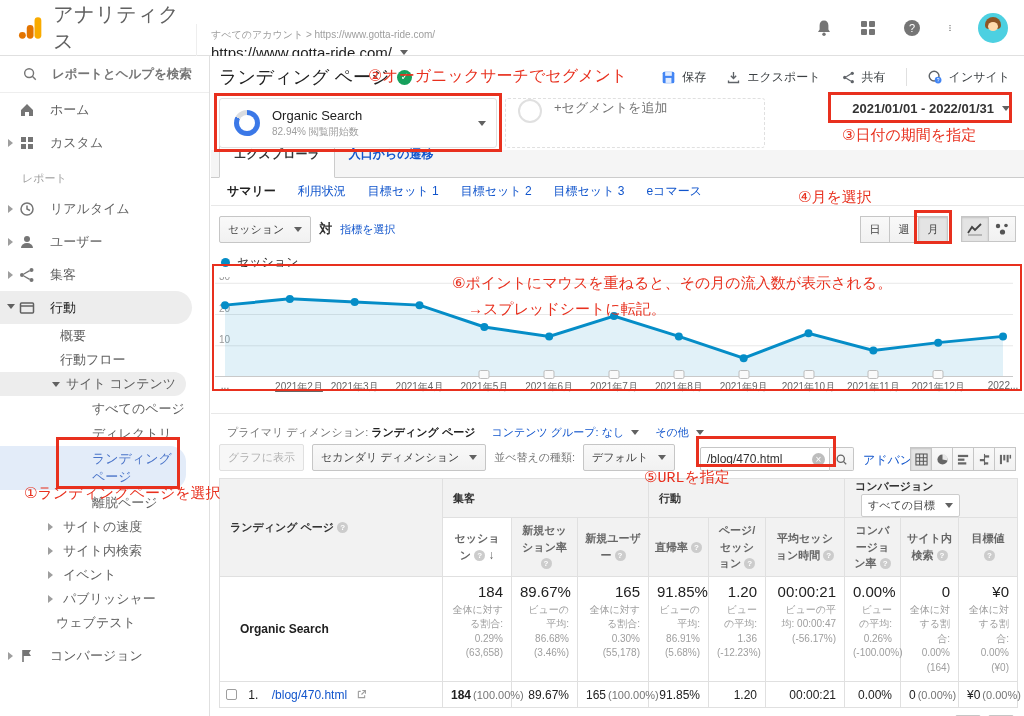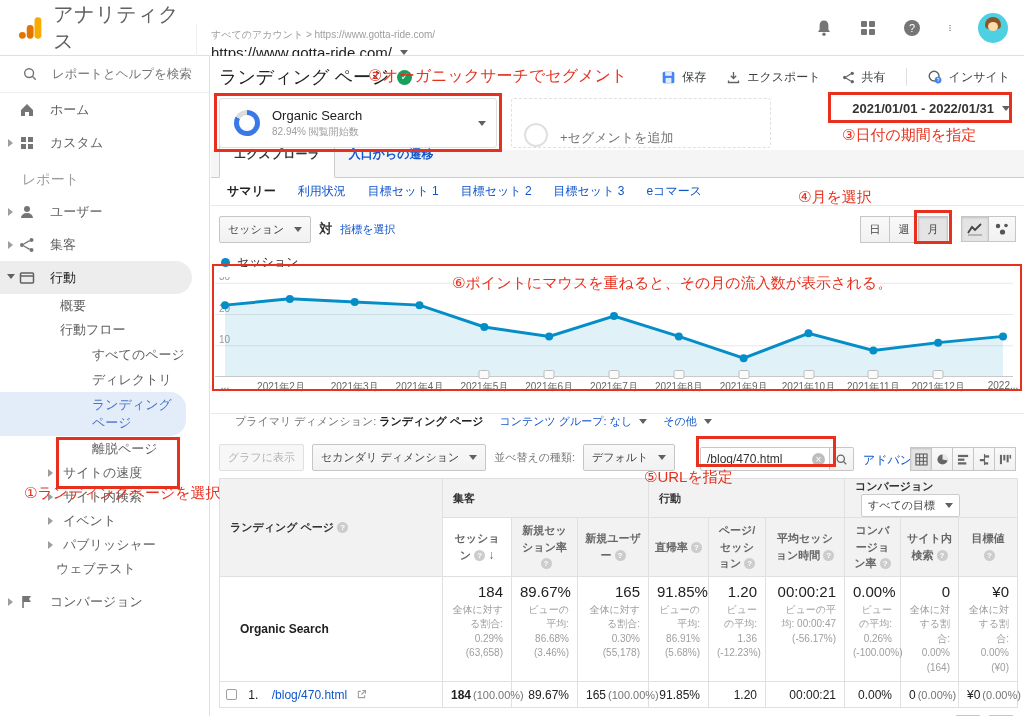--- a/index.html
+++ b/index.html
@@ -17,27 +17,27 @@
   .prop-line { display:flex; align-items:center; font-size:15px; color:#212121; }
   .topbar-right { margin-left:auto; display:flex; align-items:center; gap:24px; padding-right:16px; }
   .tb-icon { width:20px; height:20px; display:inline-block; cursor:pointer; }
   .avatar { width:30px; height:30px; border-radius:50%; background:#4dd0e1; position:relative; overflow:hidden; }
   .avatar::before { content:""; position:absolute; left:7px; top:4px; width:16px; height:12px; border-radius:8px 8px 4px 4px; background:#8d5524; }
   .avatar::after { content:""; position:absolute; left:10px; top:9px; width:10px; height:9px; border-radius:50%; background:#ffdbac; }
 
   
   .sidebar { position:absolute; top:56px; left:0; width:210px; bottom:0; background:#fff; border-right:1px solid #e0e0e0; font-size:13px; color:#616161; }
   .side-search { display:flex; align-items:center; gap:14px; padding:10px 0 10px 22px; border-bottom:1px solid #eee; }
-  .side-search input { border:none; outline:none; font-size:12.5px; color:#616161; width:150px; background:transparent; }
+  .side-search input { border:none; outline:none; font-size:12.5px; color:#616161; width:150px; background:transparent;font-weight:bold; }
   .nav-item { display:flex; align-items:center; height:33px; cursor:pointer; position:relative; }
   .nav-item .caret { width:18px; display:inline-block; text-align:center; flex:0 0 18px; }
   .nav-item .nicon { width:18px; height:18px; margin-right:14px; flex:0 0 18px; }
   .tri-r { display:inline-block; width:0; height:0; border:4px solid transparent; border-left:5px solid #9e9e9e; margin-left:6px; }
   .tri-d { display:inline-block; width:0; height:0; border:4px solid transparent; border-top:5px solid #616161; margin-left:4px; margin-top:4px; }
-  .side-section { font-size:14px; color:#9e9e9e; padding:12px 0 6px 22px; }
+  .side-section { font-size:11px; color:#9e9e9e; padding:12px 0 6px 22px; }
   .nav-sel { background:#ededed; border-radius:0 17px 17px 0; width:192px; color:#212121; }
   .sub1 { padding-left:60px; height:24px; display:flex; align-items:center; cursor:pointer; }
   .sub1.pill { background:#ededed; border-radius:0 14px 14px 0; width:186px; padding-left:48px; }
   .sub2 { padding-left:92px; height:25px; display:flex; align-items:center; cursor:pointer; }
   .sub2.active { background:#e3ecf9; border-radius:0 16px 16px 0; width:186px; height:44px; color:#4a74c9; align-items:center; }
   .sub2.active .wrap2 { width:104px; line-height:1.4; }
 
   
   .main { position:absolute; top:56px; left:211px; right:0; bottom:0; background:#fff; overflow:hidden; }
   .report-head { height:42px; display:flex; align-items:center; padding:0 14px 0 8px; }
@@ -48,21 +48,21 @@
   .tool-btn { display:flex; align-items:center; gap:6px; cursor:pointer; }
   .tool-sep { width:1px; height:18px; background:#e0e0e0; }
 
   .segments-row { height:52px; display:flex; align-items:flex-start; padding-left:8px; position:relative; }
   .segment-card { width:278px; height:50px; border:1px solid #e0e0e0; border-radius:3px; background:#fff; display:flex; align-items:center; padding:0 10px 0 14px; }
   .donut { width:26px; height:26px; border-radius:50%; background:conic-gradient(#3b78e7 0 298deg,#dadce0 298deg 360deg); position:relative; margin-right:12px; flex:0 0 26px; }
   .donut::after { content:""; position:absolute; inset:5px; background:#fff; border-radius:50%; }
   .seg-name { font-size:13px; color:#212121; }
   .seg-stat { font-size:10px; color:#9e9e9e; margin-top:2px; }
   .seg-caret { margin-left:auto; }
-  .add-segment { width:260px; height:50px; border:1px dashed #e0e0e0; border-radius:3px; display:flex; align-items:flex-end; gap:12px; padding-left:12px; margin-left:14px; color:#757575; font-size:13px; cursor:pointer; }
+  .add-segment { width:260px; height:50px; border:1px dashed #e0e0e0; border-radius:3px; display:flex; align-items:flex-start; gap:12px; padding-left:12px; margin-left:8px; color:#757575; font-size:13px; cursor:pointer; }
   .add-circle { width:24px; height:24px; border-radius:50%; border:2px solid #e0e0e0; }
   .date-range { position:absolute; right:14px; top:3px; display:flex; align-items:center; font-size:13px; font-weight:bold; color:#333; cursor:pointer; }
 
   .tabstrip { height:28px; background:#f5f5f5; border-bottom:1px solid #ccc; display:flex; align-items:flex-end; padding-left:8px; font-size:12px; }
   .tab { padding:14px 14px; cursor:pointer; }
   .tab.active { background:#fff; border:1px solid #ccc; border-bottom:1px solid #fff; margin-bottom:-1px; color:#333; font-weight:bold; }
   .tab.link { color:#15c; font-weight:bold; }
   .subnav { height:28px; display:flex; align-items:center; gap:22px; padding-left:16px; font-size:12px; border-bottom:1px solid #e8e8e8; }
   .subnav .sel { color:#212121; font-weight:bold; }
   .subnav .lnk { color:#15c; cursor:pointer; }
@@ -79,21 +79,21 @@
   .ctype-group { position:absolute; right:8px; top:10px; display:flex; }
   .ctype-group .btn { border-radius:0; margin-left:-1px; width:28px; justify-content:center; padding:5px 4px; }
   .legend { display:flex; align-items:center; gap:7px; font-size:12px; color:#333; padding:10px 0 2px 10px; }
   .legend-dot { width:9px; height:9px; border-radius:50%; background:#058dc7; }
   .chart-wrap { position:relative; margin:4px 2px 0 4px; overflow:hidden; }
   #chart-svg { display:block; }
   .xlabels { position:relative; height:18px; }
   .xlab { position:absolute; top:3px; transform:translateX(-50%); font-size:10px; color:#666; white-space:nowrap; }
   .axmark { position:absolute; top:-7px; width:11px; height:9px; transform:translateX(-50%); background:#fafafa; border:1px solid #bdbdbd; border-radius:2px; }
 
-  .dim-bar { height:26px; display:flex; align-items:flex-start; gap:16px; font-size:11px; padding-left:24px; color:#757575; }
+  .dim-bar { height:26px; display:flex; align-items:flex-end; gap:16px; font-size:11px; padding-left:16px; color:#757575; }
   .dim-bar b { color:#212121; }
   .dim-link { color:#15c; cursor:pointer; display:flex; align-items:center; gap:3px; }
 
   .table-controls { height:34px; display:flex; align-items:center; padding:4px 8px; gap:8px; position:relative; }
   .btn.disabled { color:#b0b0b0; background:#f7f7f7; border-color:#e0e0e0; cursor:default; }
   .ctl-label { font-size:11px; color:#757575; }
   .filter-box { position:absolute; left:489px; top:7px; width:130px; height:24px; border:1px solid #c6c6c6; border-radius:2px 0 0 2px; display:flex; align-items:center; padding:0 4px 0 6px; background:#fff; }
   .filter-box input { border:none; outline:none; font-size:12px; color:#333; width:100px; }
   .clear-x { margin-left:auto; width:13px; height:13px; border-radius:50%; background:#bdbdbd; color:#fff; font-size:10px; line-height:13px; text-align:center; cursor:pointer; }
   .search-btn { position:absolute; left:619px; top:7px; height:24px; width:24px; border:1px solid #c6c6c6; border-left:none; background:linear-gradient(#f9f9f9,#f1f1f1); display:flex; align-items:center; justify-content:center; cursor:pointer; border-radius:0 2px 2px 0; }
@@ -204,20 +204,28 @@
             <rect class="sicon" x="10" y="3" width="5" height="5"></rect>
           <rect class="sicon" x="3" y="10" width="5" height="5"></rect>
             <rect class="sicon" x="10" y="10" width="5" height="5"></rect>
         </svg>
         <span>カスタム</span>
       </div>
       <div class="side-section">レポート</div>
       <div class="nav-item">
         <span class="caret"><span class="tri-r"></span></span>
         <svg class="nicon" viewBox="0 0 18 18">
+          <circle cx="9" cy="9" r="6" fill="none" stroke="#757575" stroke-width="1.5"></circle>
+            <path d="M9 5.5 V9 L12 10.5" fill="none" stroke="#757575" stroke-width="1.5"></path>
+        </svg>
+        <span>リアルタイム</span>
+      </div>
+      <div class="nav-item">
+        <span class="caret"><span class="tri-r"></span></span>
+        <svg class="nicon" viewBox="0 0 18 18">
           <circle class="sicon" cx="9" cy="6" r="3"></circle>
             <path class="sicon" d="M3 15 a6 5 0 0 1 12 0 Z"></path>
         </svg>
         <span>ユーザー</span>
       </div>
       <div class="nav-item">
         <span class="caret"><span class="tri-r"></span></span>
         <svg class="nicon" viewBox="0 0 18 18">
           <circle class="sicon" cx="4" cy="9" r="2"></circle>
             <circle class="sicon" cx="13.5" cy="4" r="2"></circle>
@@ -233,20 +241,24 @@
             <line x1="2.5" y1="7" x2="15.5" y2="7" stroke="#616161" stroke-width="1.5"></line>
         </svg>
         <span>行動</span>
       </div>
       <div class="sub1">
           <span>概要</span>
         </div>
       <div class="sub1">
           <span>行動フロー</span>
         </div>
+      <div class="sub1 pill">
+        <span class="tri-d" style="margin-right:6px"></span>
+        <span>サイト コンテンツ</span>
+      </div>
       <div class="sub2">
           <span>すべてのページ</span>
         </div>
       <div class="sub2">
           <span>ディレクトリ</span>
         </div>
       <div class="sub2 active">
           <span class="wrap2">ランディング ページ</span>
         </div>
       <div class="sub2">
@@ -409,21 +421,21 @@
             <circle cx="463.8333333333333" cy="59.375" r="4" fill="#058dc7"></circle>
             <circle cx="528.6666666666666" cy="81.25" r="4" fill="#058dc7"></circle>
             <circle cx="593.5" cy="56.25" r="4" fill="#058dc7"></circle>
             <circle cx="658.3333333333334" cy="73.4375" r="4" fill="#058dc7"></circle>
             <circle cx="723.1666666666666" cy="65.625" r="4" fill="#058dc7"></circle>
             <circle cx="788" cy="59.375" r="4" fill="#058dc7"></circle>
             <line x1="0" x2="798" y1="99.5" y2="99.5" stroke="#c9c9c9"></line>
           </svg>
         <div class="xlabels" id="chart-xlabels">
             <span class="xlab" style="left: 10px;">...</span>
-            <span class="xlab" style="left: 66px;">2021年2月</span>
+            <span class="xlab" style="left: 84px; text-decoration: underline;">2021年2月</span>
             <span class="xlab" style="left: 139.667px;">2021年3月</span>
             <span class="xlab" style="left: 204.5px;">2021年4月</span>
             <span class="xlab" style="left: 269.333px;">2021年5月</span>
             <span class="xlab" style="left: 334.167px;">2021年6月</span>
             <span class="xlab" style="left: 399px;">2021年7月</span>
             <span class="xlab" style="left: 463.833px;">2021年8月</span>
             <span class="xlab" style="left: 528.667px;">2021年9月</span>
             <span class="xlab" style="left: 593.5px;">2021年10月</span>
             <span class="xlab" style="left: 658.333px;">2021年11月</span>
             <span class="xlab" style="left: 723.167px;">2021年12月</span>
@@ -638,17 +650,18 @@
     <div class="ann-box" style="left:56px; top:437px; width:124px; height:52px;"></div>
     <div class="ann-text" style="left:24px; top:484px;">①ランディングページを選択</div>
     <div class="ann-box" style="left:214px; top:93px; width:288px; height:59px;"></div>
     <div class="ann-text" style="left:368px; top:66px; font-size:16px;">②オーガニックサーチでセグメント</div>
     <div class="ann-box" style="left:828px; top:92px; width:184px; height:31px;"></div>
     <div class="ann-text" style="left:842px; top:126px;">③日付の期間を指定</div>
     <div class="ann-text" style="left:798px; top:188px;">④月を選択</div>
     <div class="ann-box" style="left:914px; top:210px; width:38px; height:34px;"></div>
     <div class="ann-box" style="left:212px; top:264px; width:810px; height:127px; border-width:2px;"></div>
     <div class="ann-text" style="left:452px; top:274px;">⑥ポイントにマウスを重ねると、その月の流入数が表示される。</div>
+    <div class="ann-text" style="left:468px; top:300px;">→スプレッドシートに転記。</div>
     <div class="ann-box" style="left:696px; top:436px; width:140px; height:31px;"></div>
-    <div class="ann-text" style="left:644px; top:468px;">⑤URLを指定</div>
+    <div class="ann-text" style="left:644px; top:468px;font-family:Liberation Mono, monospace;">⑤URLを指定</div>
   </div>
 
 </div>
 
 </body></html>

